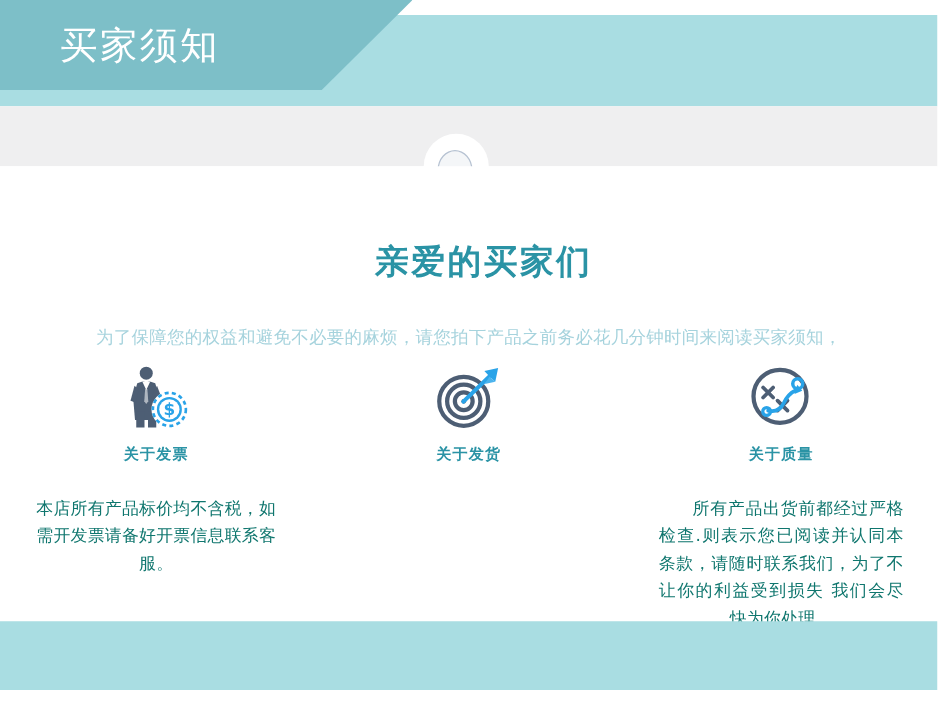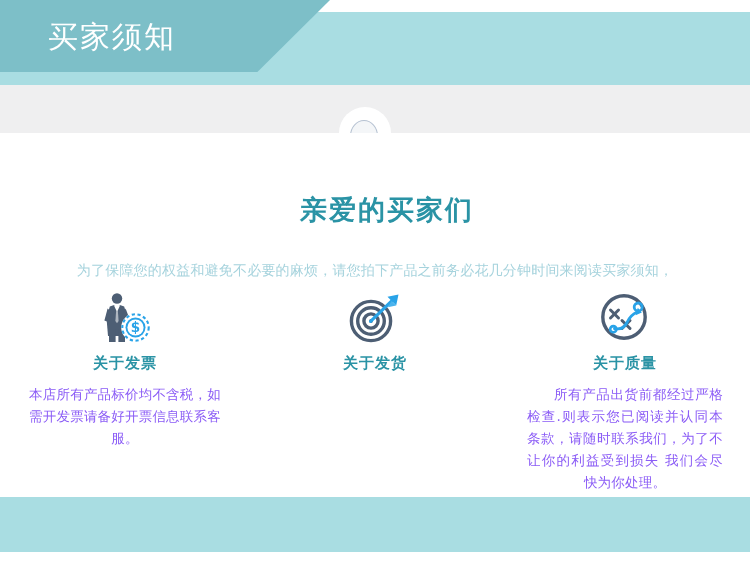--- a/index.html
+++ b/index.html
@@ -150,33 +150,33 @@
     flex-direction: column;
     align-items: center;
   }
   .col-icon {
     width: 58px;
     height: 52px;
     display: block;
   }
   .col-heading {
     margin-top: 11px;
-    font-size: 15px;
+    font-size: 12px;
     font-weight: bold;
     color: #2a93a5;
     letter-spacing: 1px;
     line-height: 18px;
   }
   .col-text {
-    margin-top: 11px;
+    margin-top: 24px;
     width: 196px;
     text-align: center;
     font-size: 13.5px;
     line-height: 22px;
-    color: #8b5cf6;
+    color: #0f766e;
     letter-spacing: 0.2px;
   }
   .col-text.indent {
     text-indent: 2em;
     text-align: justify;
     text-align-last: center;
   }
 
   
   .footer-band {

